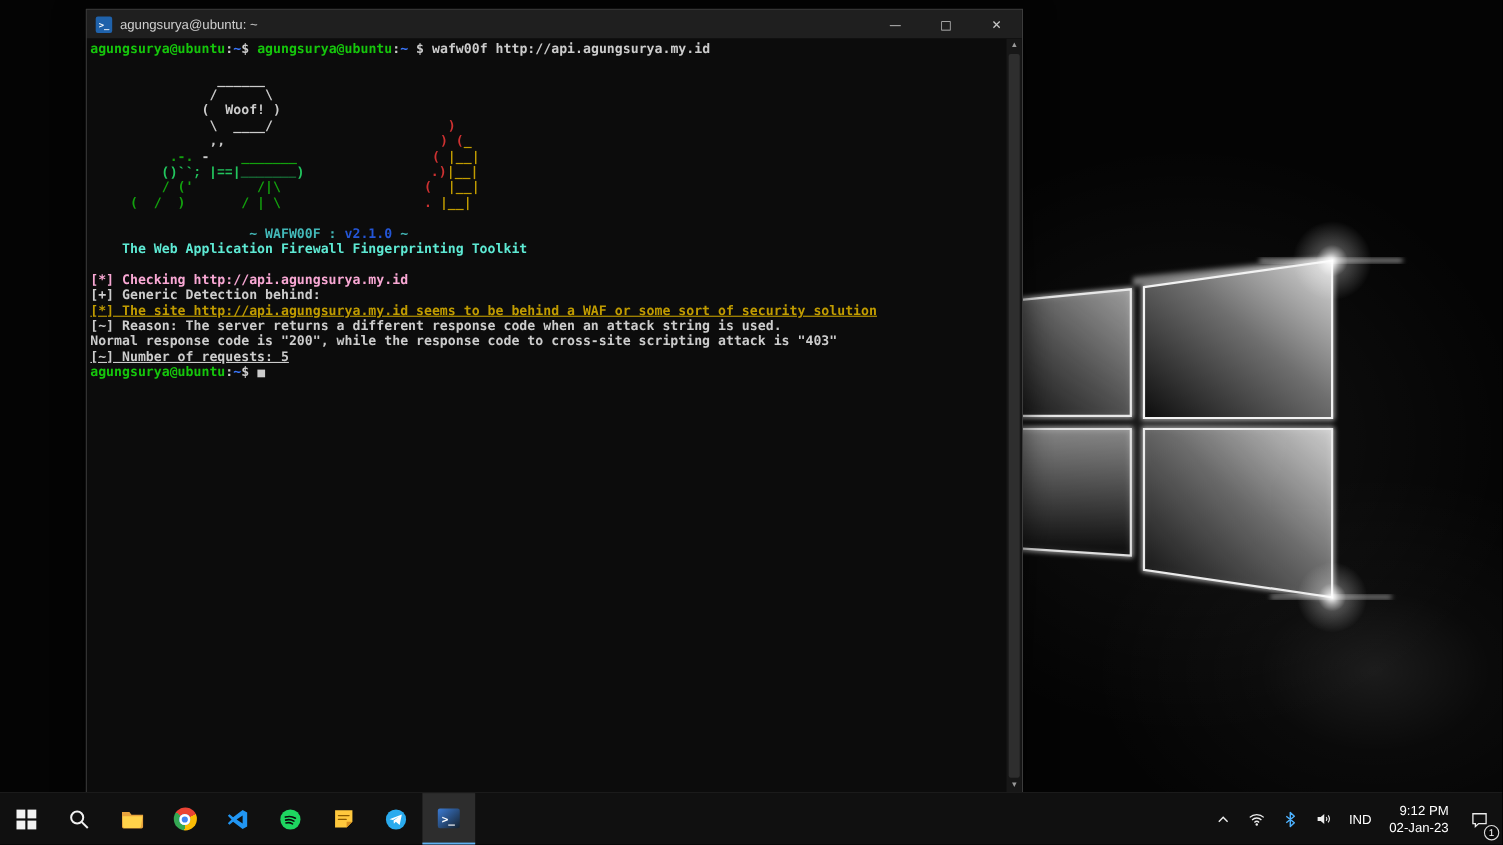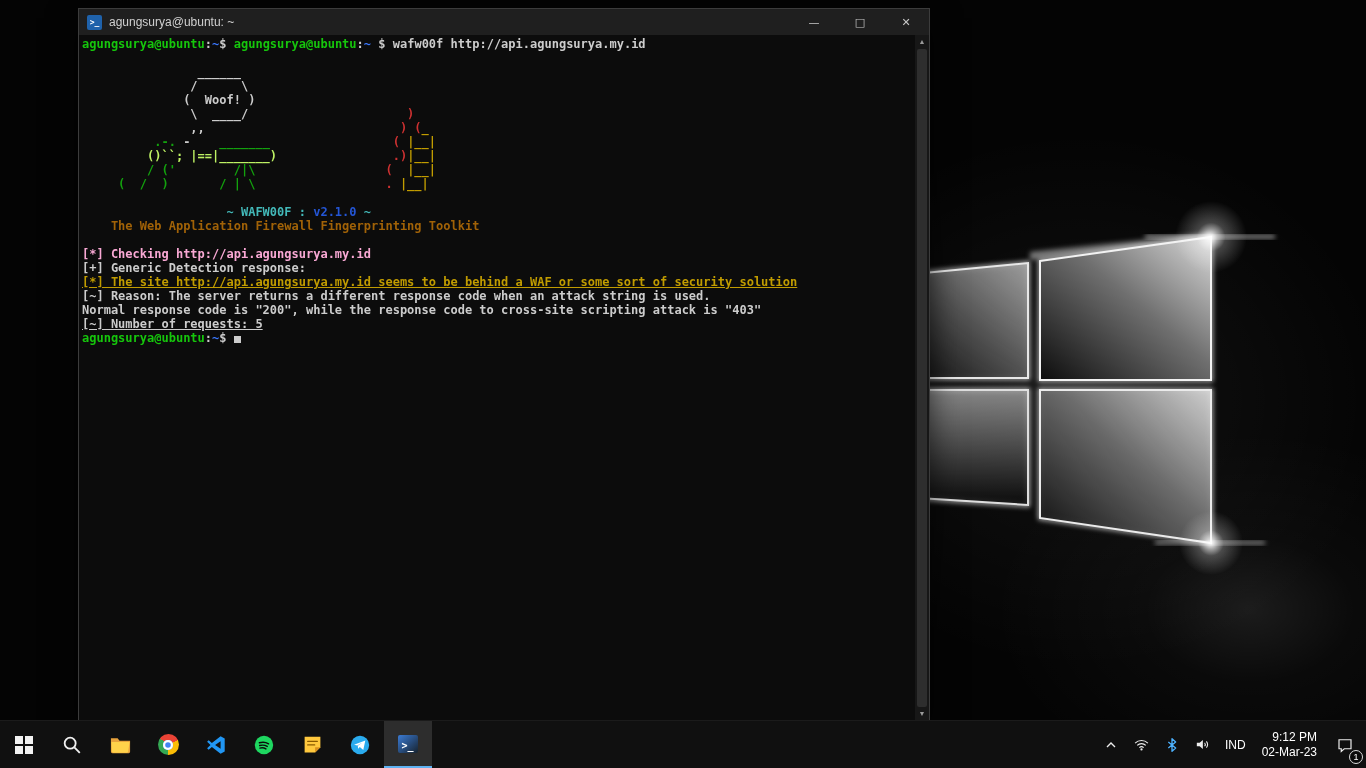--- a/index.html
+++ b/index.html
@@ -127,29 +127,29 @@
     <div class="terminal-body">
       <div class="terminal-output">
           <div class="tline"><span style="color: rgb(22, 198, 12);">agungsurya@ubuntu</span><span style="color: rgb(204, 204, 204);">:</span><span style="color: rgb(59, 120, 255);">~</span><span style="color: rgb(204, 204, 204);">$ </span><span style="color: rgb(22, 198, 12);">agungsurya@ubuntu</span><span style="color: rgb(204, 204, 204);">:</span><span style="color: rgb(59, 120, 255);">~</span><span style="color: rgb(204, 204, 204);"> $ </span><span style="color: rgb(204, 204, 204);">wafw00f http://api.agungsurya.my.id</span></div>
           <div class="tline"> </div>
           <div class="tline"><span style="color: rgb(204, 204, 204);">                ______</span></div>
           <div class="tline"><span style="color: rgb(204, 204, 204);">               /      \</span></div>
           <div class="tline"><span style="color: rgb(204, 204, 204); margin-top: 24px;">              (  Woof! )</span></div>
           <div class="tline"><span style="color: rgb(204, 204, 204);">               \  ____/                      </span><span style="color: rgb(205, 49, 49);">)</span></div>
           <div class="tline"><span style="color: rgb(204, 204, 204);">               ,,                           </span><span style="color: rgb(205, 49, 49);">) (</span><span style="color: rgb(193, 156, 0);">_</span></div>
           <div class="tline"><span style="color: rgb(19, 161, 14);">          .-. </span><span style="color: rgb(204, 204, 204);">-    </span><span style="color: rgb(19, 161, 14);">_______                 </span><span style="color: rgb(205, 49, 49);">( </span><span style="color: rgb(193, 156, 0);">|__|</span></div>
-          <div class="tline"><span style="color: #bef264;">         ()``; |==|_______)                </span><span style="color: rgb(205, 49, 49);">.)</span><span style="color: rgb(193, 156, 0);">|__|</span></div>
+          <div class="tline"><span style="color: #22c55e; font-family: Liberation Mono, monospace;">         ()``; |==|_______)                </span><span style="color: rgb(205, 49, 49);">.)</span><span style="color: rgb(193, 156, 0);">|__|</span></div>
           <div class="tline"><span style="color: rgb(19, 161, 14);">         / ('        /|\                  </span><span style="color: rgb(205, 49, 49);">(  </span><span style="color: rgb(193, 156, 0);">|__|</span></div>
           <div class="tline"><span style="color: rgb(19, 161, 14);">     (  /  )       / | \                  </span><span style="color: rgb(205, 49, 49);">. </span><span style="color: rgb(193, 156, 0);">|__|</span></div>
           <div class="tline"> </div>
           <div class="tline"><span style="color: rgb(67, 185, 185);">                    ~ WAFW00F : </span><span style="color: rgb(36, 86, 214); text-align: right;">v2.1.0</span><span style="color: rgb(67, 185, 185);"> ~</span></div>
-          <div class="tline"><span style="color: #a16207;">    The Web Application Firewall Fingerprinting Toolkit</span></div>
+          <div class="tline"><span style="color: #5eead4;">    The Web Application Firewall Fingerprinting Toolkit</span></div>
           <div class="tline"> </div>
           <div class="tline"><span style="color: #f9a8d4;">[*] Checking http://api.agungsurya.my.id</span></div>
-          <div class="tline"><span style="color: rgb(204, 204, 204);">[+] Generic Detection response:</span></div>
+          <div class="tline"><span style="color: rgb(204, 204, 204);">[+] Generic Detection behind:</span></div>
           <div class="tline"><span style="color: rgb(193, 156, 0); text-decoration: underline;">[*] The site http://api.agungsurya.my.id seems to be behind a WAF or some sort of security solution</span></div>
           <div class="tline"><span style="color: rgb(204, 204, 204);">[~] Reason: The server returns a different response code when an attack string is used.</span></div>
           <div class="tline"><span style="color: rgb(204, 204, 204);">Normal response code is "200", while the response code to cross-site scripting attack is "403"</span></div>
           <div class="tline"><span style="color: rgb(204, 204, 204); text-decoration: underline;">[~] Number of requests: 5</span></div>
           <div class="tline"><span style="color: rgb(22, 198, 12);">agungsurya@ubuntu</span><span style="color: rgb(204, 204, 204);">:</span><span style="color: rgb(59, 120, 255);">~</span><span style="color: rgb(204, 204, 204);">$ </span><span class="cursor"></span></div>
         </div>
       <div class="term-scrollbar">
         <div class="scroll-thumb"></div>
         <div class="scroll-arrow up">▲</div>
         <div class="scroll-arrow down">▼</div>
@@ -255,21 +255,21 @@
           <path d="M4 9.5 H8 L12.5 5.5 V18.5 L8 14.5 H4 Z" fill="#ececec"></path>
           <path d="M15 9.5 a4 4 0 0 1 0 5 M17.5 7.5 a7.5 7.5 0 0 1 0 9" stroke="#ececec" stroke-width="1.5" fill="none"></path>
         </svg>
       </button>
 
       <button class="tray-btn lang">IND</button>
 
       <button class="tray-btn clock" style="padding:0">
         <span style="display:flex;flex-direction:column;align-items:flex-end;padding:0 9px">
           <span>9:12 PM</span>
-          <span>02-Mar-23</span>
+          <span>02-Jan-23</span>
         </span>
       </button>
 
       <button class="tray-btn" style="padding:0 10px">
         <svg width="18" height="18" viewBox="0 0 24 24">
           <path d="M4 5 h16 v12 h-9 l-4 3.5 v-3.5 h-3 z" fill="none" stroke="#ececec" stroke-width="1.6"></path>
         </svg>
         <span class="badge">1</span>
       </button>
     </div>

